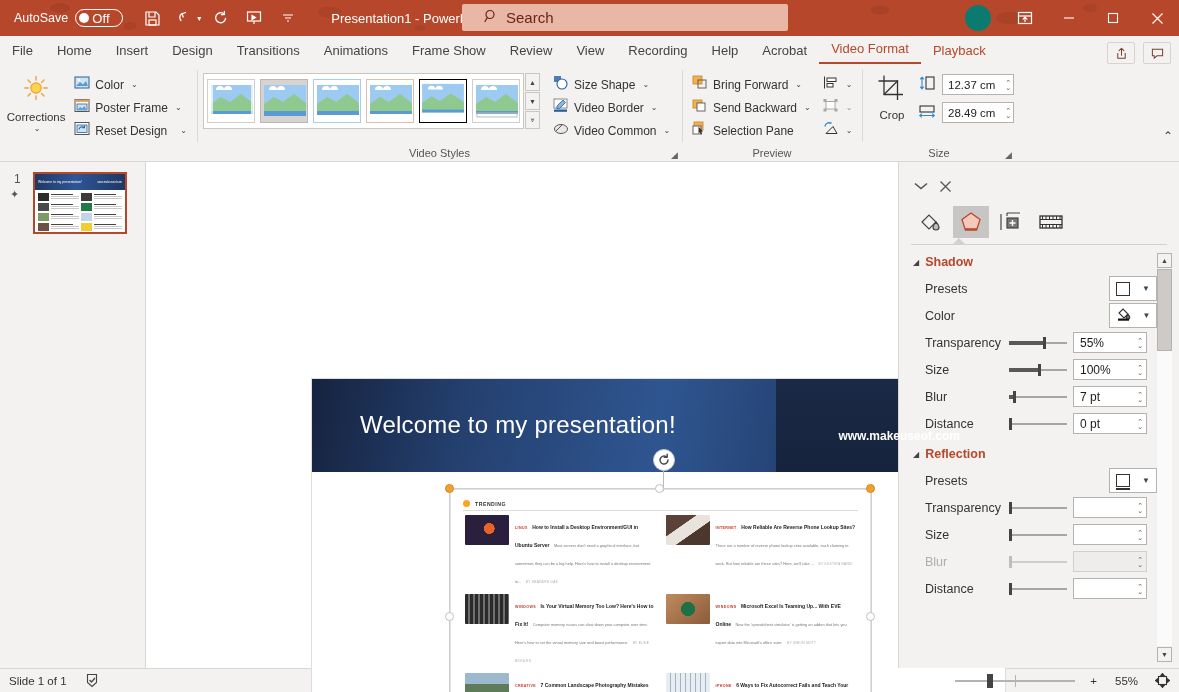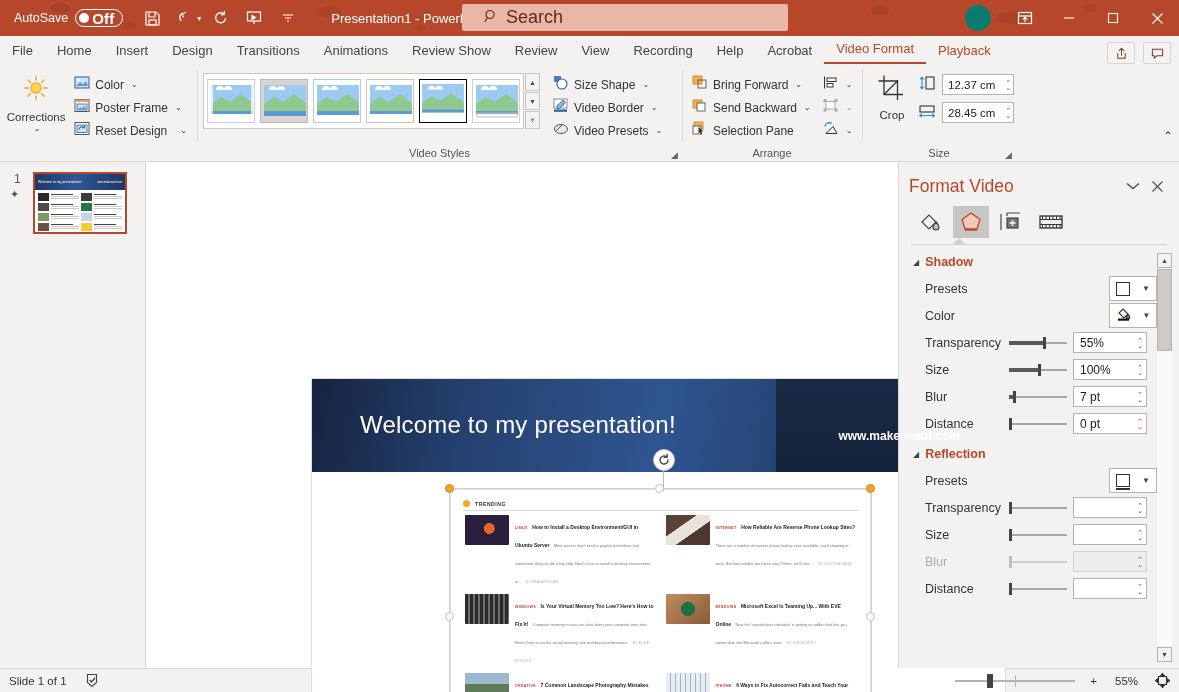--- a/index.html
+++ b/index.html
@@ -31,37 +31,37 @@
       radial-gradient(ellipse 18px 9px at 700px 26px, rgba(0,0,0,0.05) 45%, transparent 47%);
     pointer-events: none;
   }
   .tb-item { position: relative; z-index: 2; text-align: right; }
   .autosave-label { font-size: 12.5px; margin-left: 14px; color: #fff; }
   .autosave-toggle {
     width: 48px; height: 18px; border-radius: 9px; border: 1.4px solid #fff;
     margin-left: 7px; display: flex; align-items: center; gap: 3px; padding-left: 3px;
   }
   .autosave-knob { width: 10px; height: 10px; border-radius: 50%; background: #fff; }
-  .autosave-off { font-size: 15px; color: #fff; letter-spacing: .2px; font-weight: bold; }
+  .autosave-off { font-size: 13px; color: #fff; letter-spacing: .2px; }
   .tb-icon {
     width: 30px; height: 30px; display: flex; align-items: center; justify-content: center;
     color: #fff; margin-left: 4px;
   }
   .tb-icon svg { display: block; }
   .tb-caret { font-size: 8px; margin-left: -4px; color:#fff; }
   .doc-title {
     font-size: 13px; color: #fff; margin-left: 28px; white-space: nowrap;
   }
   .search-box {
     position: absolute; left: 462px; top: 4px; width: 326px; height: 27px;
     background: #e8b7a6; border-radius: 2px; display: flex; align-items: center;
     z-index: 2;
   }
   .search-box .sicon { margin: 0 8px 0 22px; color: #6b2414; }
-  .search-text { font-size: 18px; color: #6b2414; }
+  .search-text { font-size: 15px; color: #6b2414; }
   .tb-right { position: absolute; right: 0; top: 0; height: 36px; display: flex; align-items: center; z-index: 2; }
   .avatar { width: 26px; height: 26px; border-radius: 50%; background: #0a7b6e; margin-right: 12px; }
   .tb-btn {
     width: 44px; height: 36px; display: flex; align-items: center; justify-content: center;
     color: #fff;
   }
 
   
   .tabrow {
     height: 28px; background: #f3f2f1; display: flex; align-items: flex-end;
@@ -396,21 +396,21 @@
     </div>
   </div>
 
   <div class="tabrow">
     <div class="tab">File</div>
     <div class="tab">Home</div>
     <div class="tab">Insert</div>
     <div class="tab">Design</div>
     <div class="tab">Transitions</div>
     <div class="tab">Animations</div>
-    <div class="tab">Review Show</div>
+    <div class="tab">Frame Show</div>
     <div class="tab">Review</div>
     <div class="tab">View</div>
     <div class="tab">Recording</div>
     <div class="tab">Help</div>
     <div class="tab">Acrobat</div>
     <div class="tab active">Video Format</div>
     <div class="tab accent">Playback</div>
     <div class="spacer"></div>
     <div class="tab-right-btn">
       <svg width="13" height="13" viewBox="0 0 14 14" fill="none" stroke="#7a4030" stroke-width="1.1">
@@ -563,21 +563,21 @@
             <span class="lbl">Video Border</span>
             <span class="caret">⌄</span>
           </div>
           <div class="smallbtn">
             <span>
               <svg width="16" height="15" viewBox="0 0 16 15">
                 <ellipse cx="8" cy="8" rx="6.5" ry="4.5" fill="#e8e8e8" stroke="#555" stroke-width="1"></ellipse>
                 <path d="M3 10l6-6" stroke="#555" stroke-width="1"></path>
               </svg>
             </span>
-            <span class="lbl">Video Presets</span>
+            <span class="lbl">Video Common</span>
             <span class="caret">⌄</span>
           </div>
         </div>
       </div>
       <div class="group-label">Video Styles</div>
       <div class="dlg-launch">◢</div>
     </div>
 
 
     <div class="group" style="width:180px">
@@ -642,21 +642,21 @@
               <svg width="16" height="15" viewBox="0 0 16 15" fill="none">
                 <path d="M3 12.5l7-7 4 7z" fill="none" stroke="#333" stroke-width="1"></path>
                 <path d="M2 5.5a4 4 0 0 1 6-3.2" stroke="#2a8ad4" stroke-width="1.3"></path>
                 <path d="M8.6 1l-.4 2.1-2-.5z" fill="#2a8ad4"></path>
               </svg>
             </span>
             <span class="caret">⌄</span>
           </div>
         </div>
       </div>
-      <div class="group-label">Arrange</div>
+      <div class="group-label">Preview</div>
     </div>
 
     <div class="group" style="width:176px">
       <div class="group-body">
         <div class="bigbtn" style="width:48px">
           <span>
             <svg width="30" height="28" viewBox="0 0 30 28" fill="none" stroke="#333" stroke-width="1.3">
               <path d="M7 1.5v19h19"></path>
                 <path d="M1.5 7h19v19" stroke-dasharray="0"></path>
                 <path d="M7 20.5L21 6.5"></path>
@@ -681,21 +681,21 @@
             </div>
           </div>
           <div style="display:flex;align-items:center;gap:6px">
             <span>
               <svg width="18" height="16" viewBox="0 0 18 16" fill="none" stroke="#2a8ad4" stroke-width="1.1">
                 <rect x="2" y="3" width="14" height="6" stroke="#333"></rect>
                 <path d="M2 12.5h14M3.8 10.7L1.7 12.5l2.1 1.8M14.2 10.7l2.1 1.8-2.1 1.8" stroke-linejoin="round"></path>
               </svg>
             </span>
             <div class="size-field">
-              <span>28.45 cm</span>
+              <span>28.49 cm</span>
               <span class="spin">
                   <span>⌃</span>
                   <span>⌄</span>
                 </span>
             </div>
           </div>
         </div>
       </div>
       <div class="group-label" style="margin-left:-22px">Size</div>
       <div class="dlg-launch" style="right:26px">◢</div>
@@ -877,21 +877,20 @@
         <div class="handle" style="left:343px; top:105px"></div>
         <div class="handle orange" style="left:554px; top:105px"></div>
         <div class="handle" style="left:133px; top:233px"></div>
         <div class="handle" style="left:554px; top:233px"></div>
 
       </div>
     </div>
 
     <div class="fmtpane">
       <div class="fmt-head">
-        <span class="fmt-title">Format Video</span>
         <span class="fmt-hbtn">
           <svg width="14" height="10" viewBox="0 0 14 10">
               <path d="M1 2.5l6 5 6-5" fill="none" stroke="#555" stroke-width="1.6"></path>
             </svg>
         </span>
         <span class="fmt-hbtn">
           <svg width="13" height="13" viewBox="0 0 13 13" stroke="#555" stroke-width="1.3">
               <path d="M1.5 1.5l10 10M11.5 1.5l-10 10"></path>
             </svg>
         </span>

